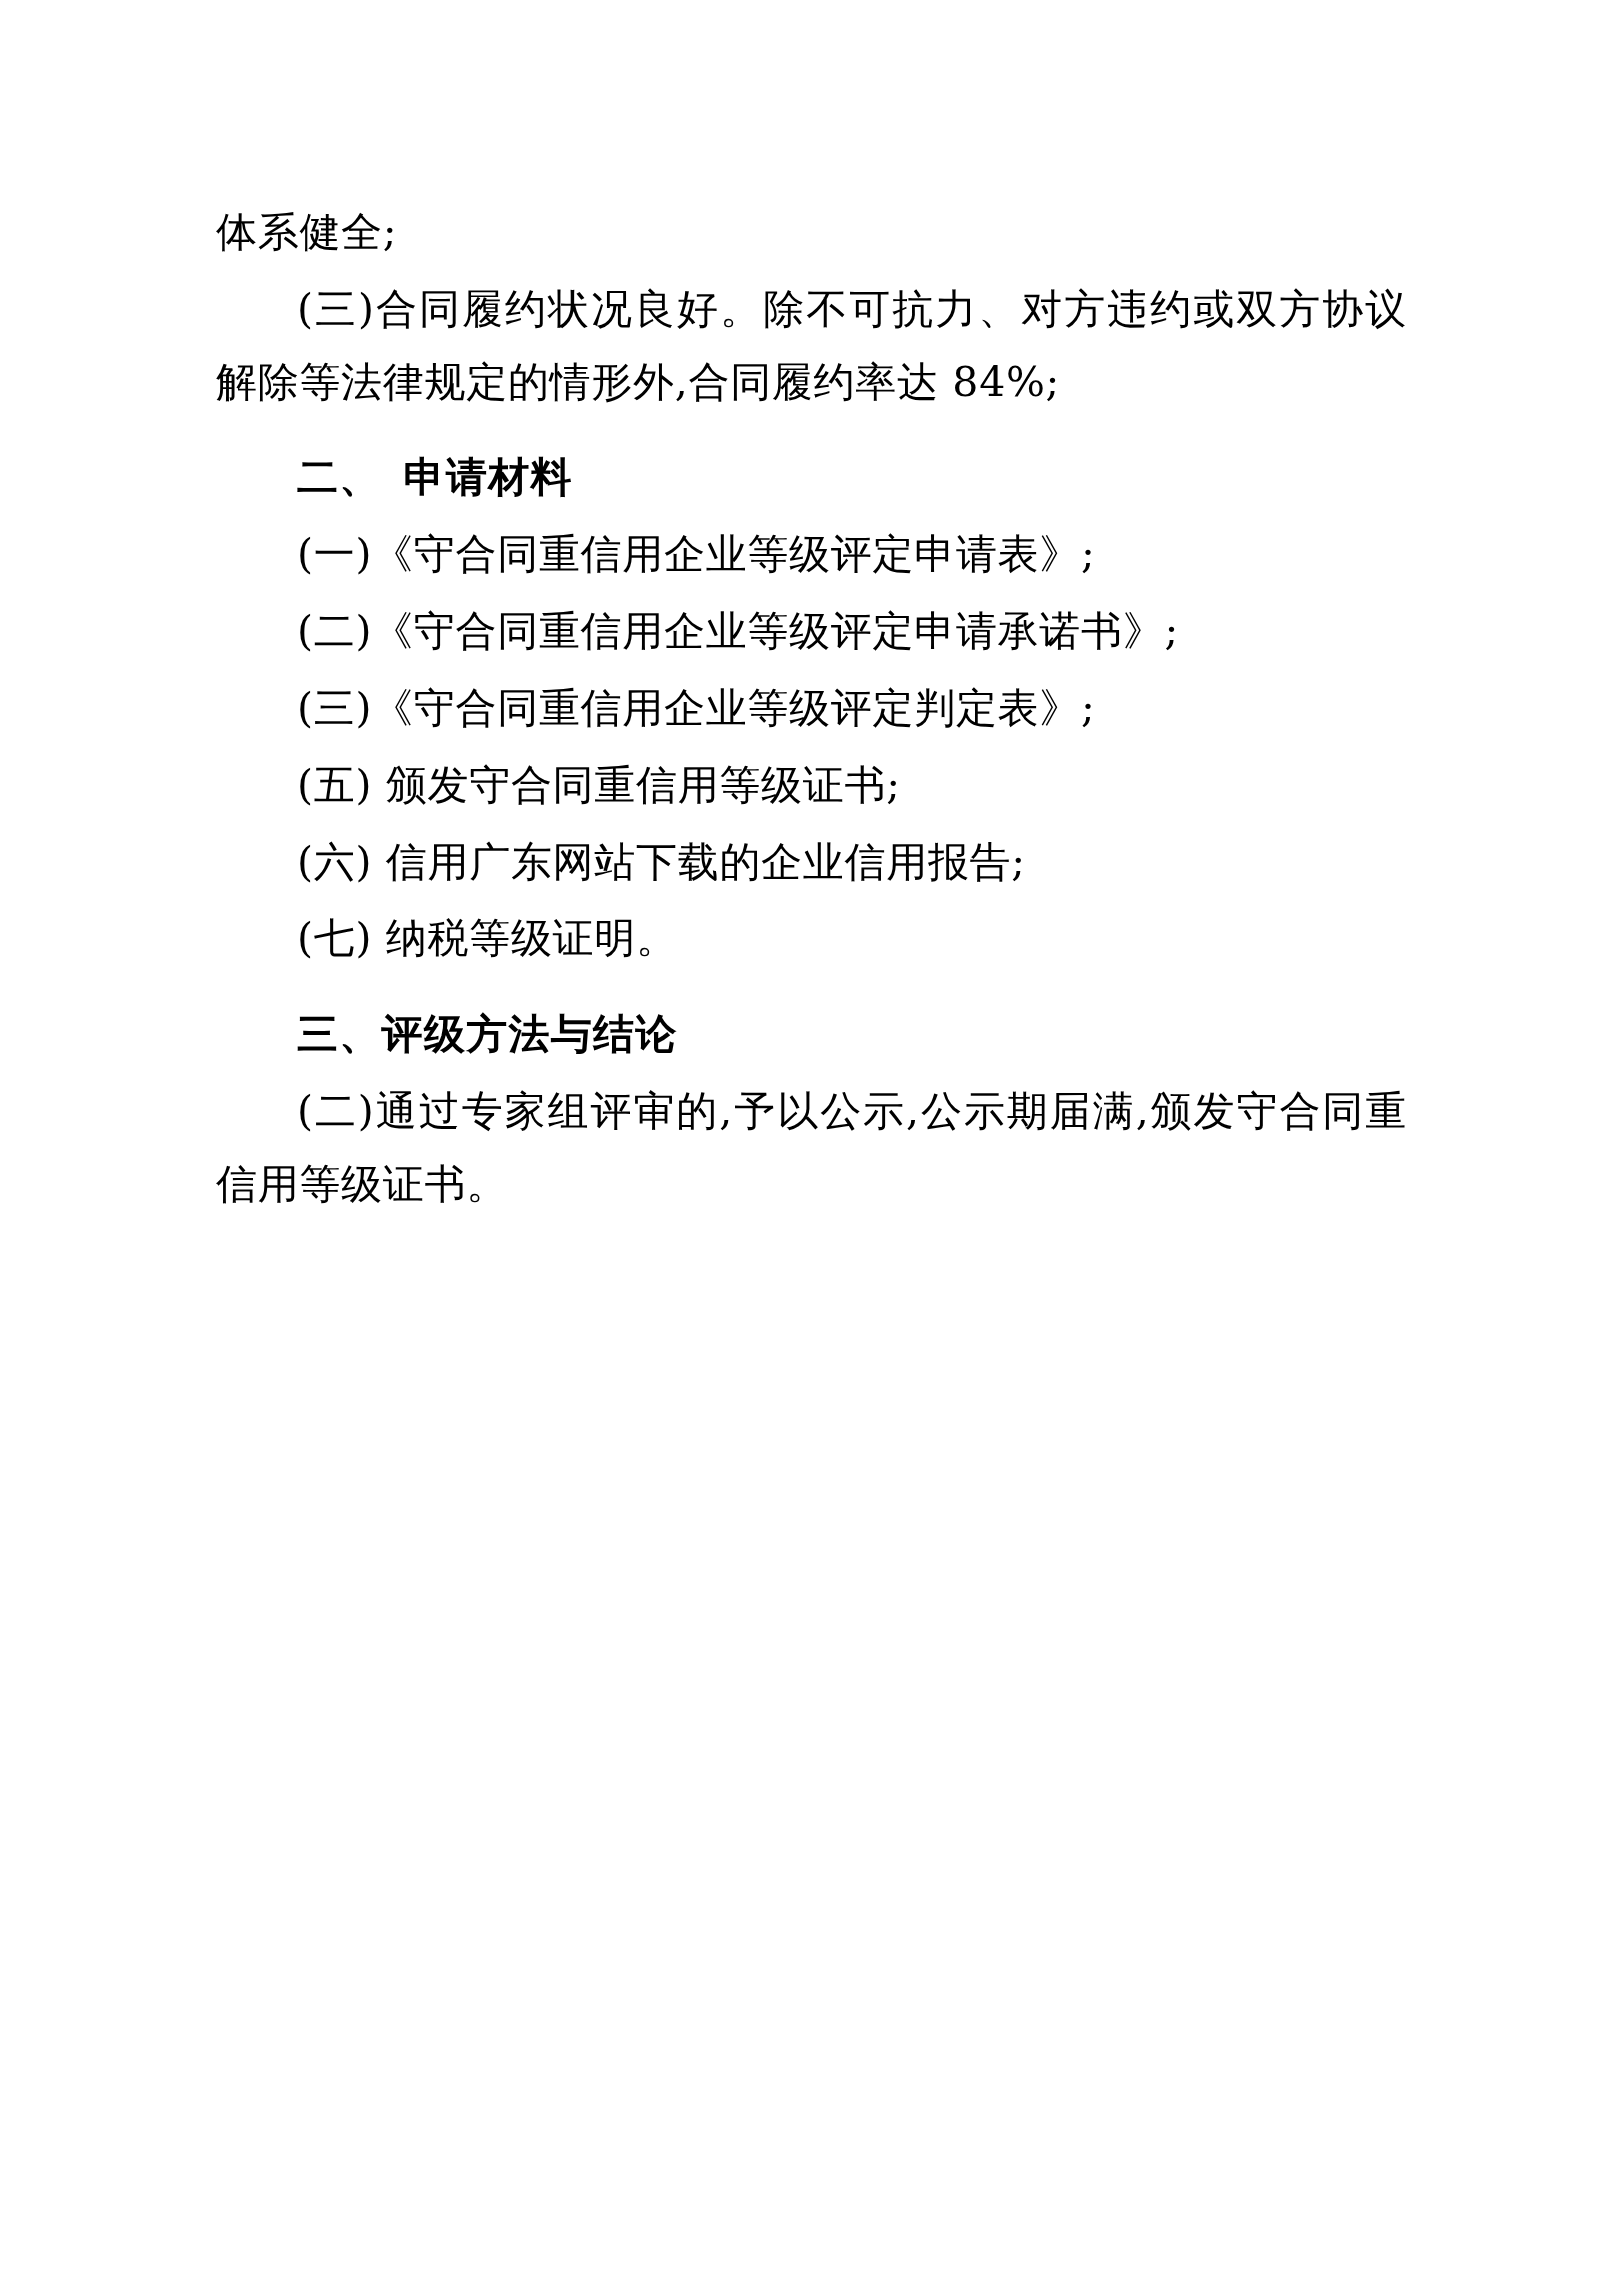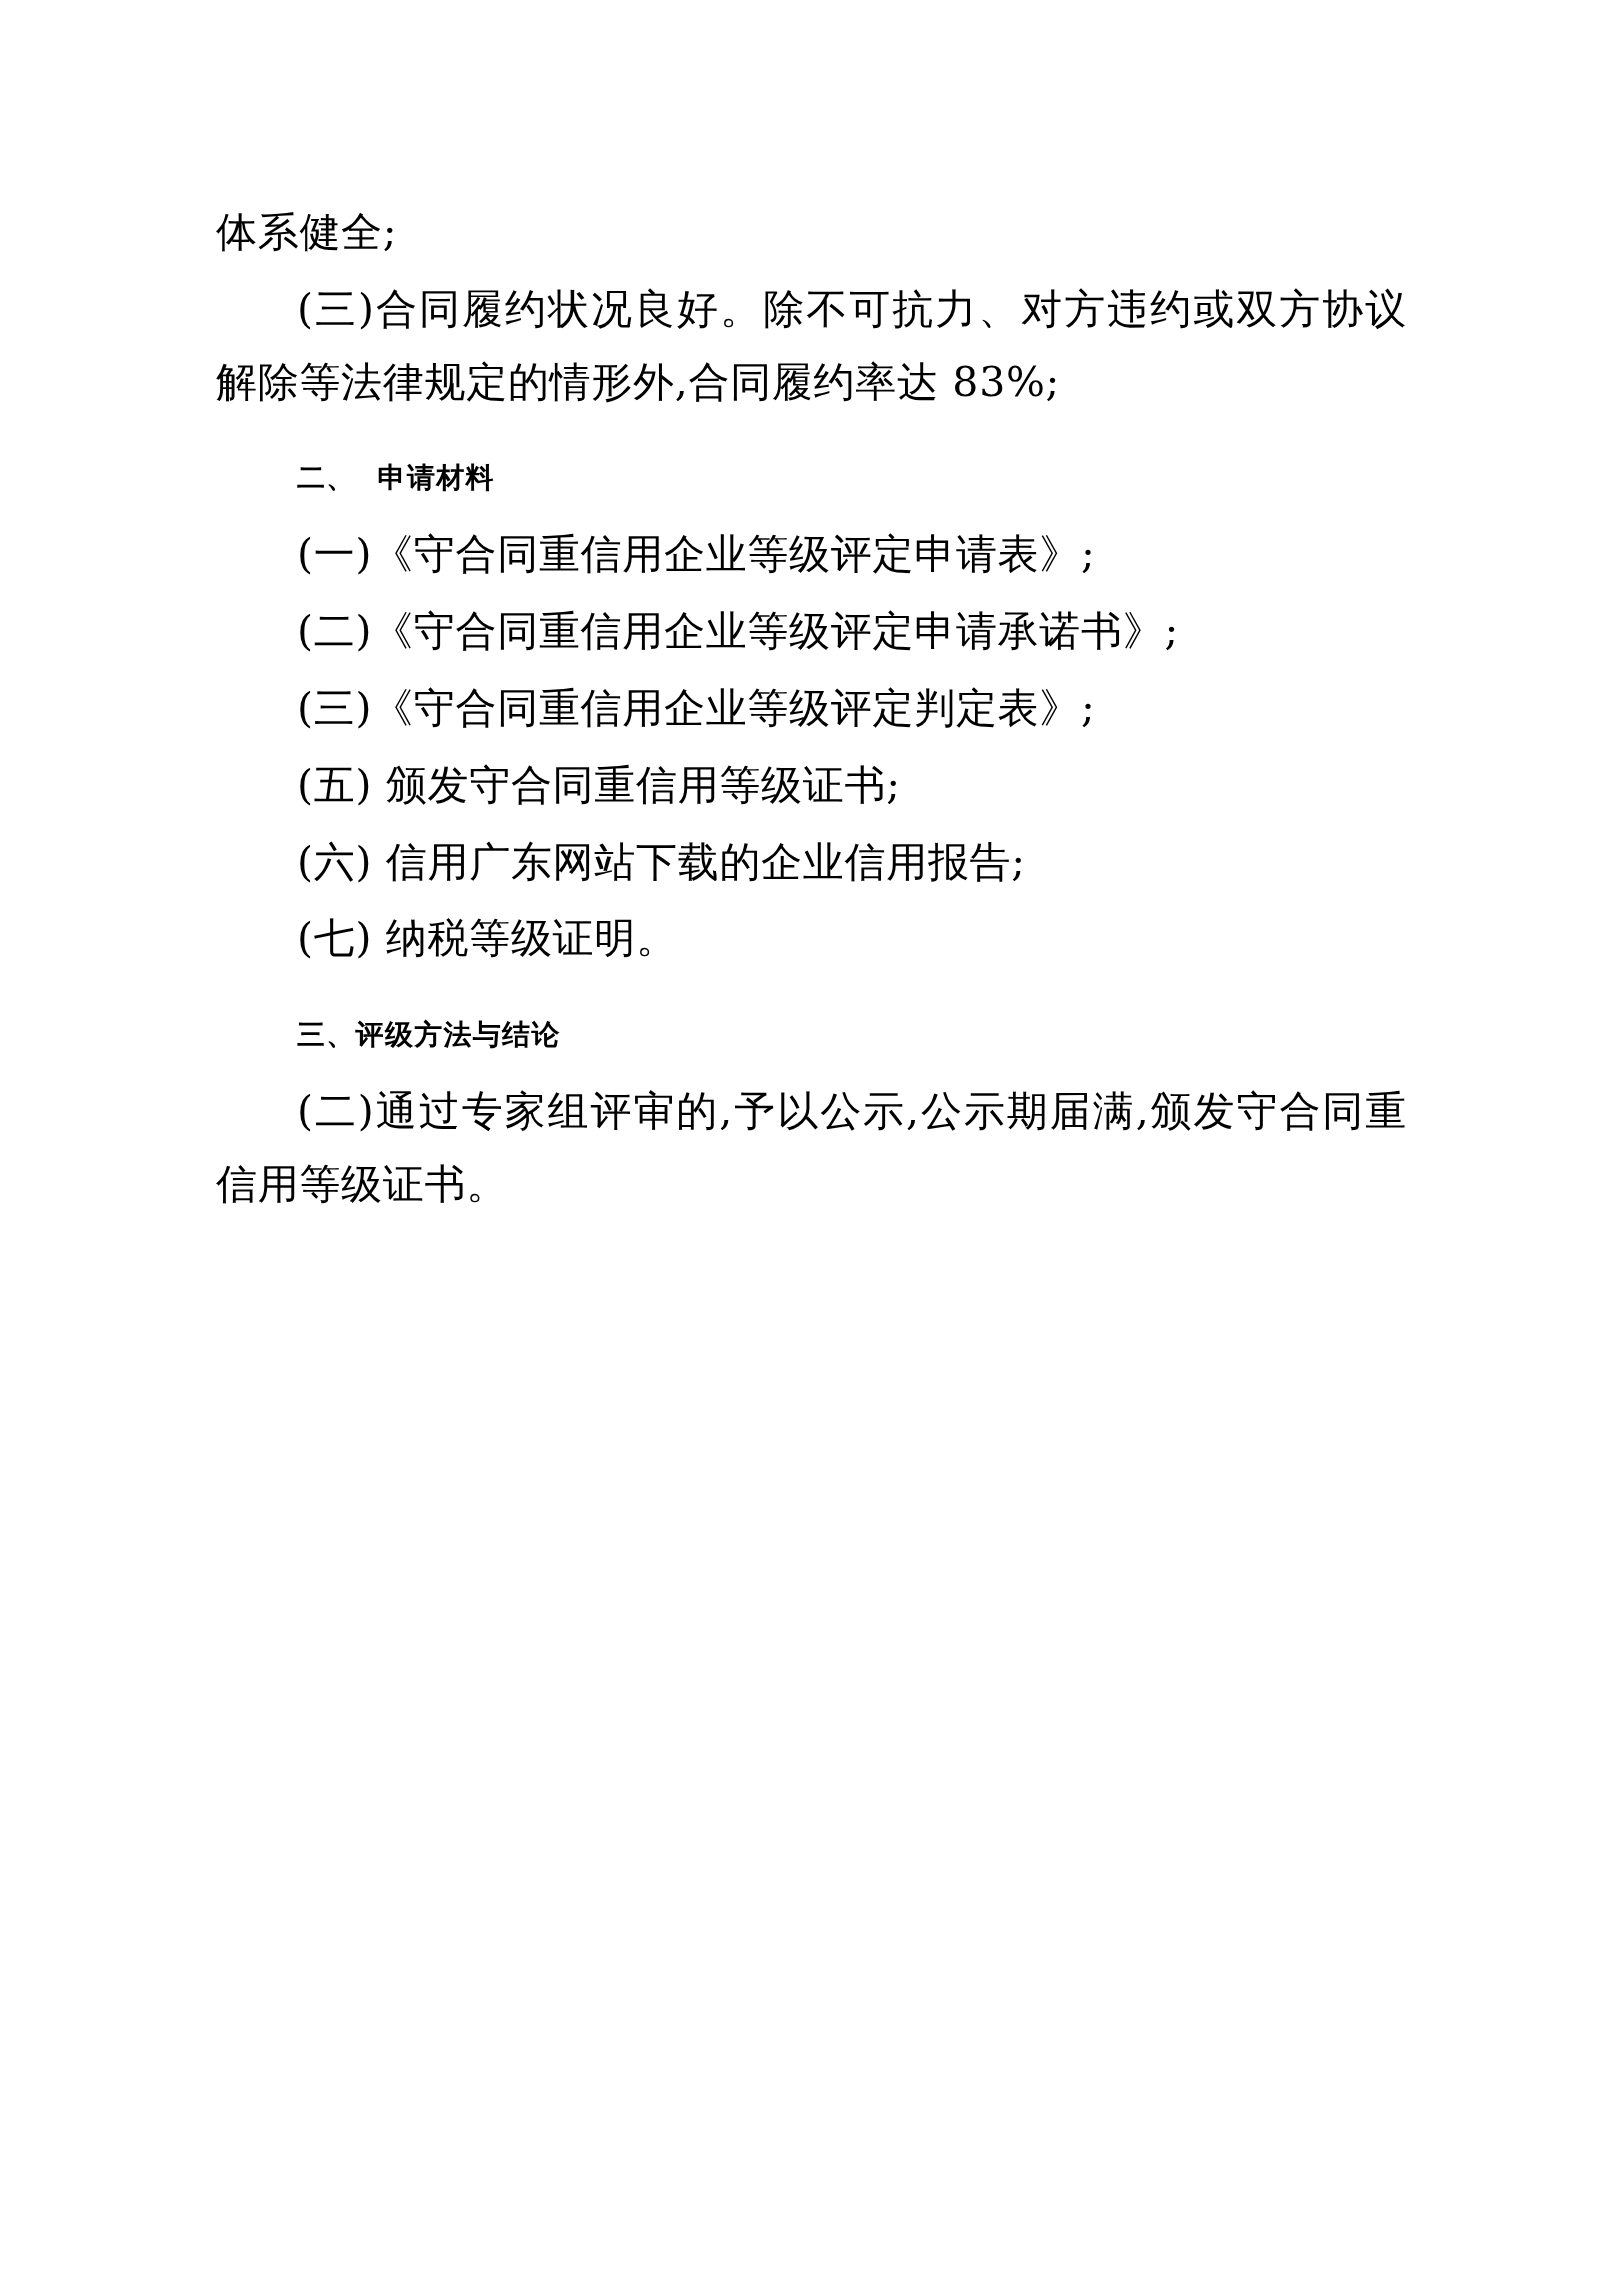--- a/index.html
+++ b/index.html
@@ -32,39 +32,39 @@
     margin: 0 0 3.9px 0;
     text-indent: 0;
   }
   .para.indent {
     text-indent: 81px;
   }
   .heading {
     margin: 11.8px 0 3.9px 0;
     text-indent: 81px;
     font-weight: bold;
-    font-size: 28px;
+    font-size: 41px;
     line-height: 73px;
     letter-spacing: 1.3px;
   }
   .heading .gap {
     display: inline-block;
     width: 22px;
   }
   .spacer-sm { height: 6.5px; }
 </style>
 </head>
 <body>
 
 <div class="page">
   <div class="doc-body">
 
     <p class="para">体系健全;</p>
 
-    <p class="para indent">(三)合同履约状况良好。除不可抗力、对方违约或双方协议解除等法律规定的情形外,合同履约率达 83%;</p>
+    <p class="para indent">(三)合同履约状况良好。除不可抗力、对方违约或双方协议解除等法律规定的情形外,合同履约率达 84%;</p>
 
 
     <div class="spacer-sm"></div>
 
     <h2 class="heading"><span>二、</span><span class="gap"></span><span>申请材料</span></h2>
 
     <p class="para indent">(一)《守合同重信用企业等级评定申请表》;</p>
     <p class="para indent">(二)《守合同重信用企业等级评定申请承诺书》;</p>
     <p class="para indent">(三)《守合同重信用企业等级评定判定表》;</p>
     <p class="para indent">(五) 颁发守合同重信用等级证书;</p>

